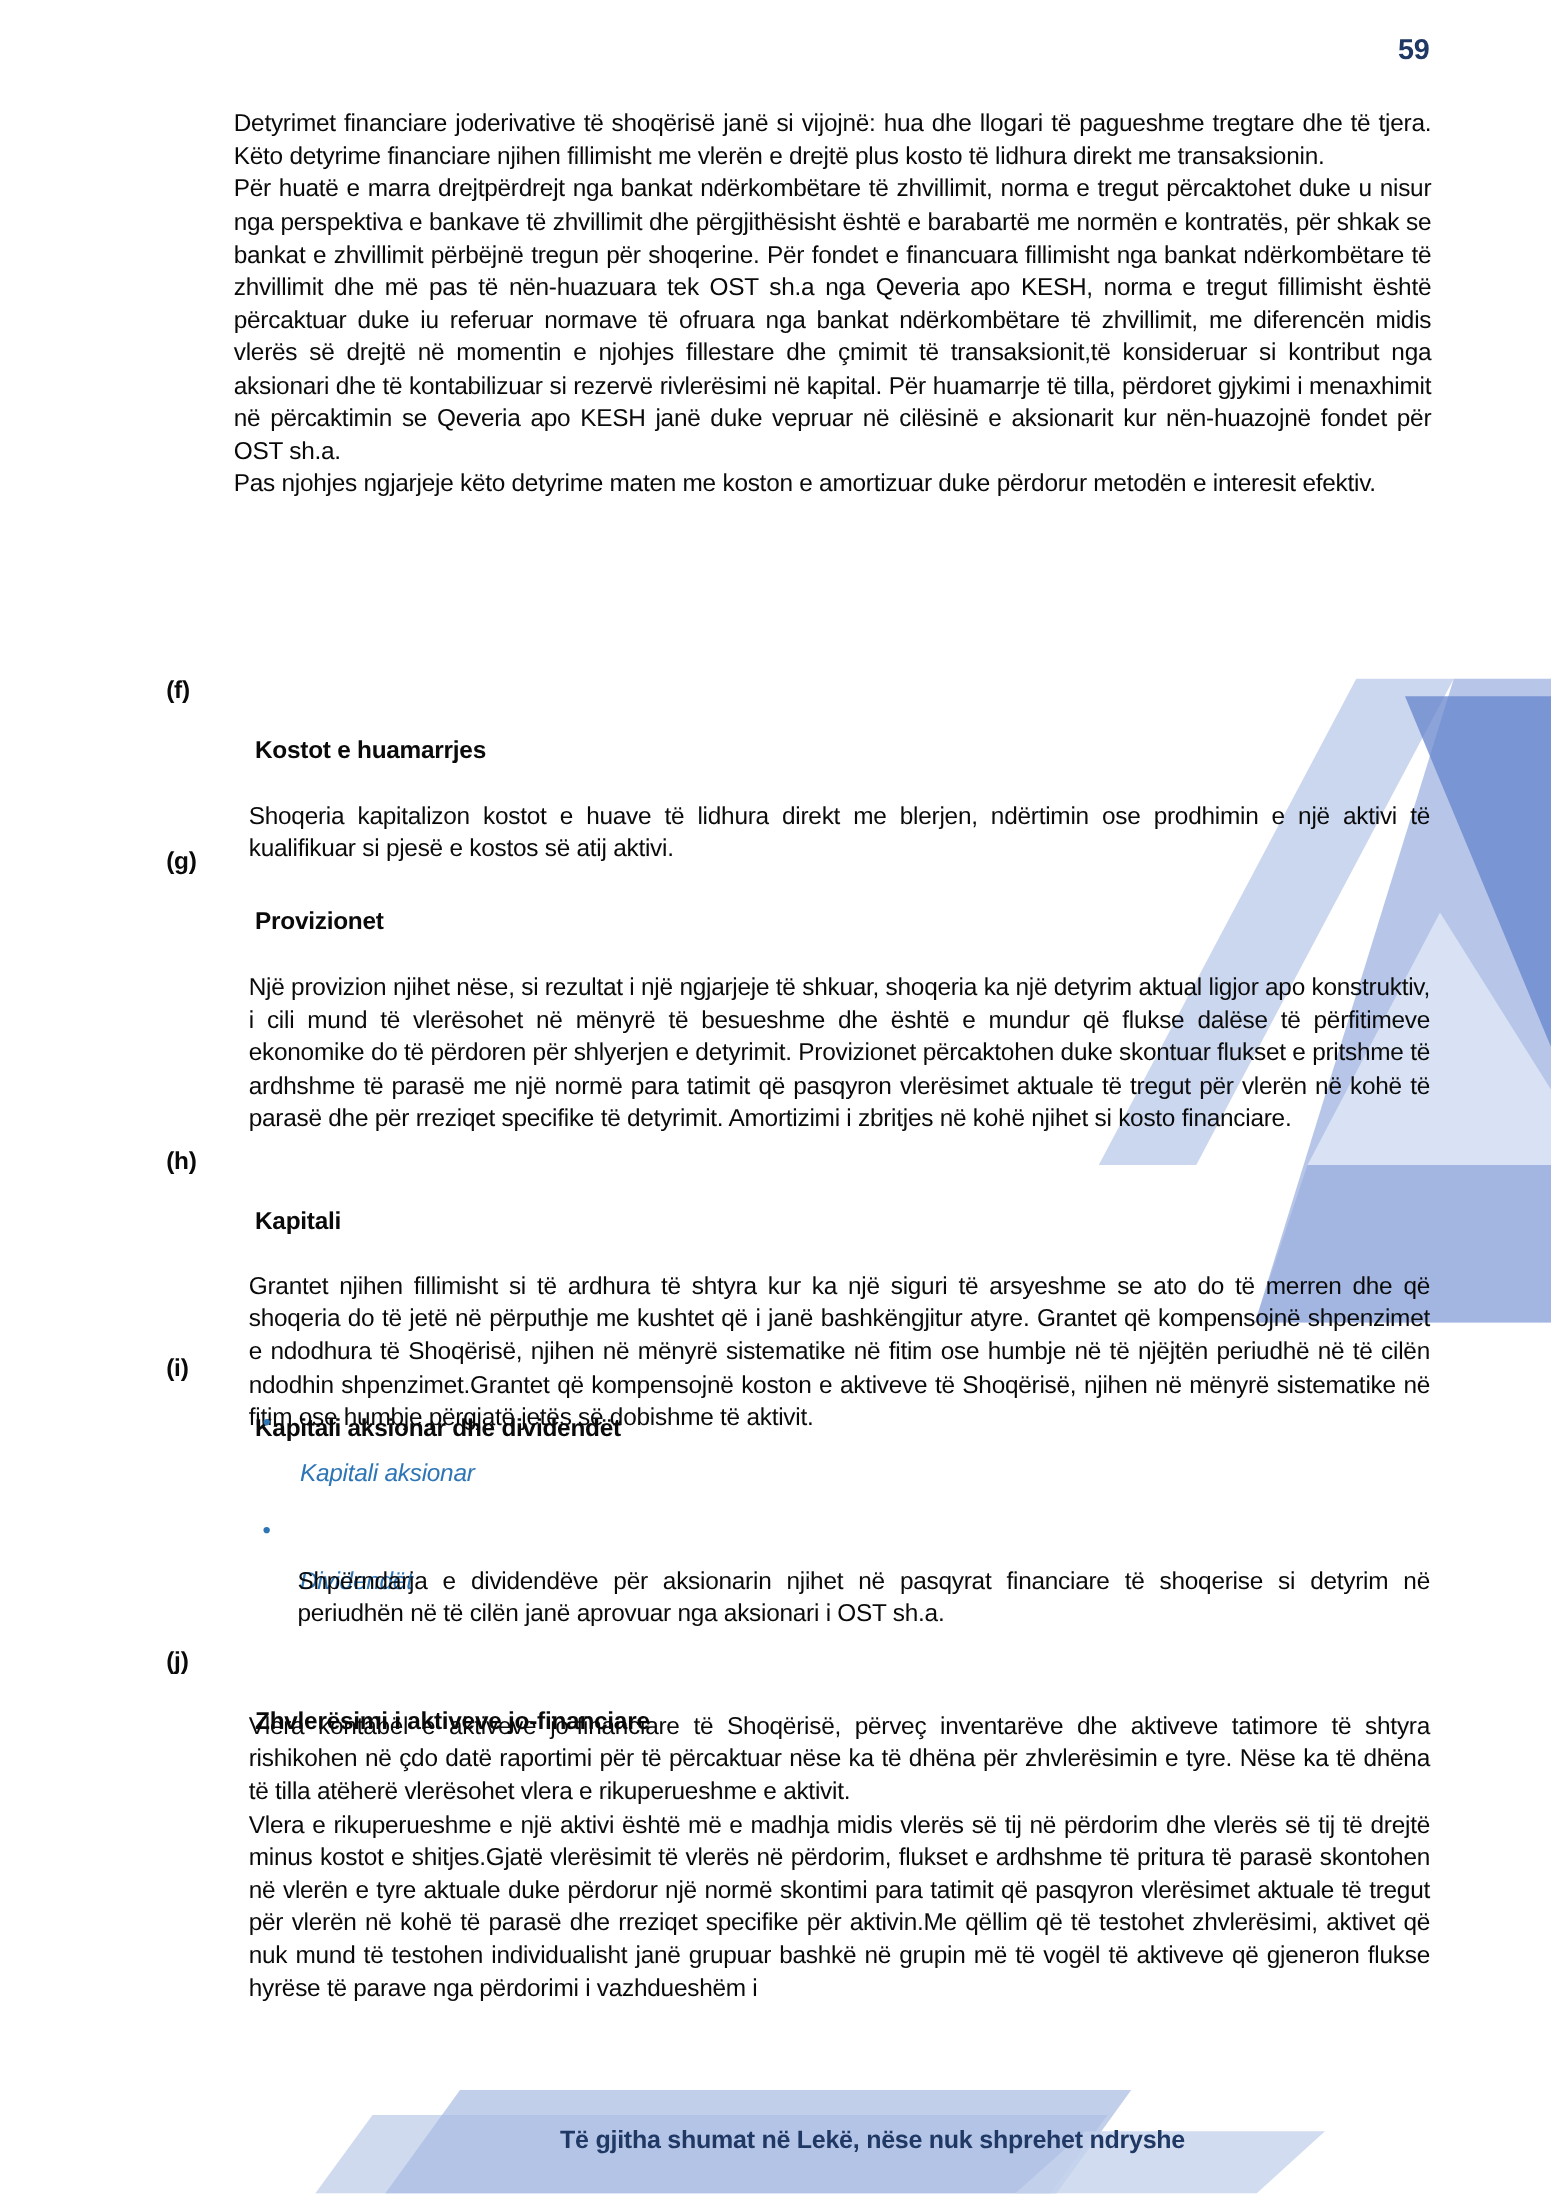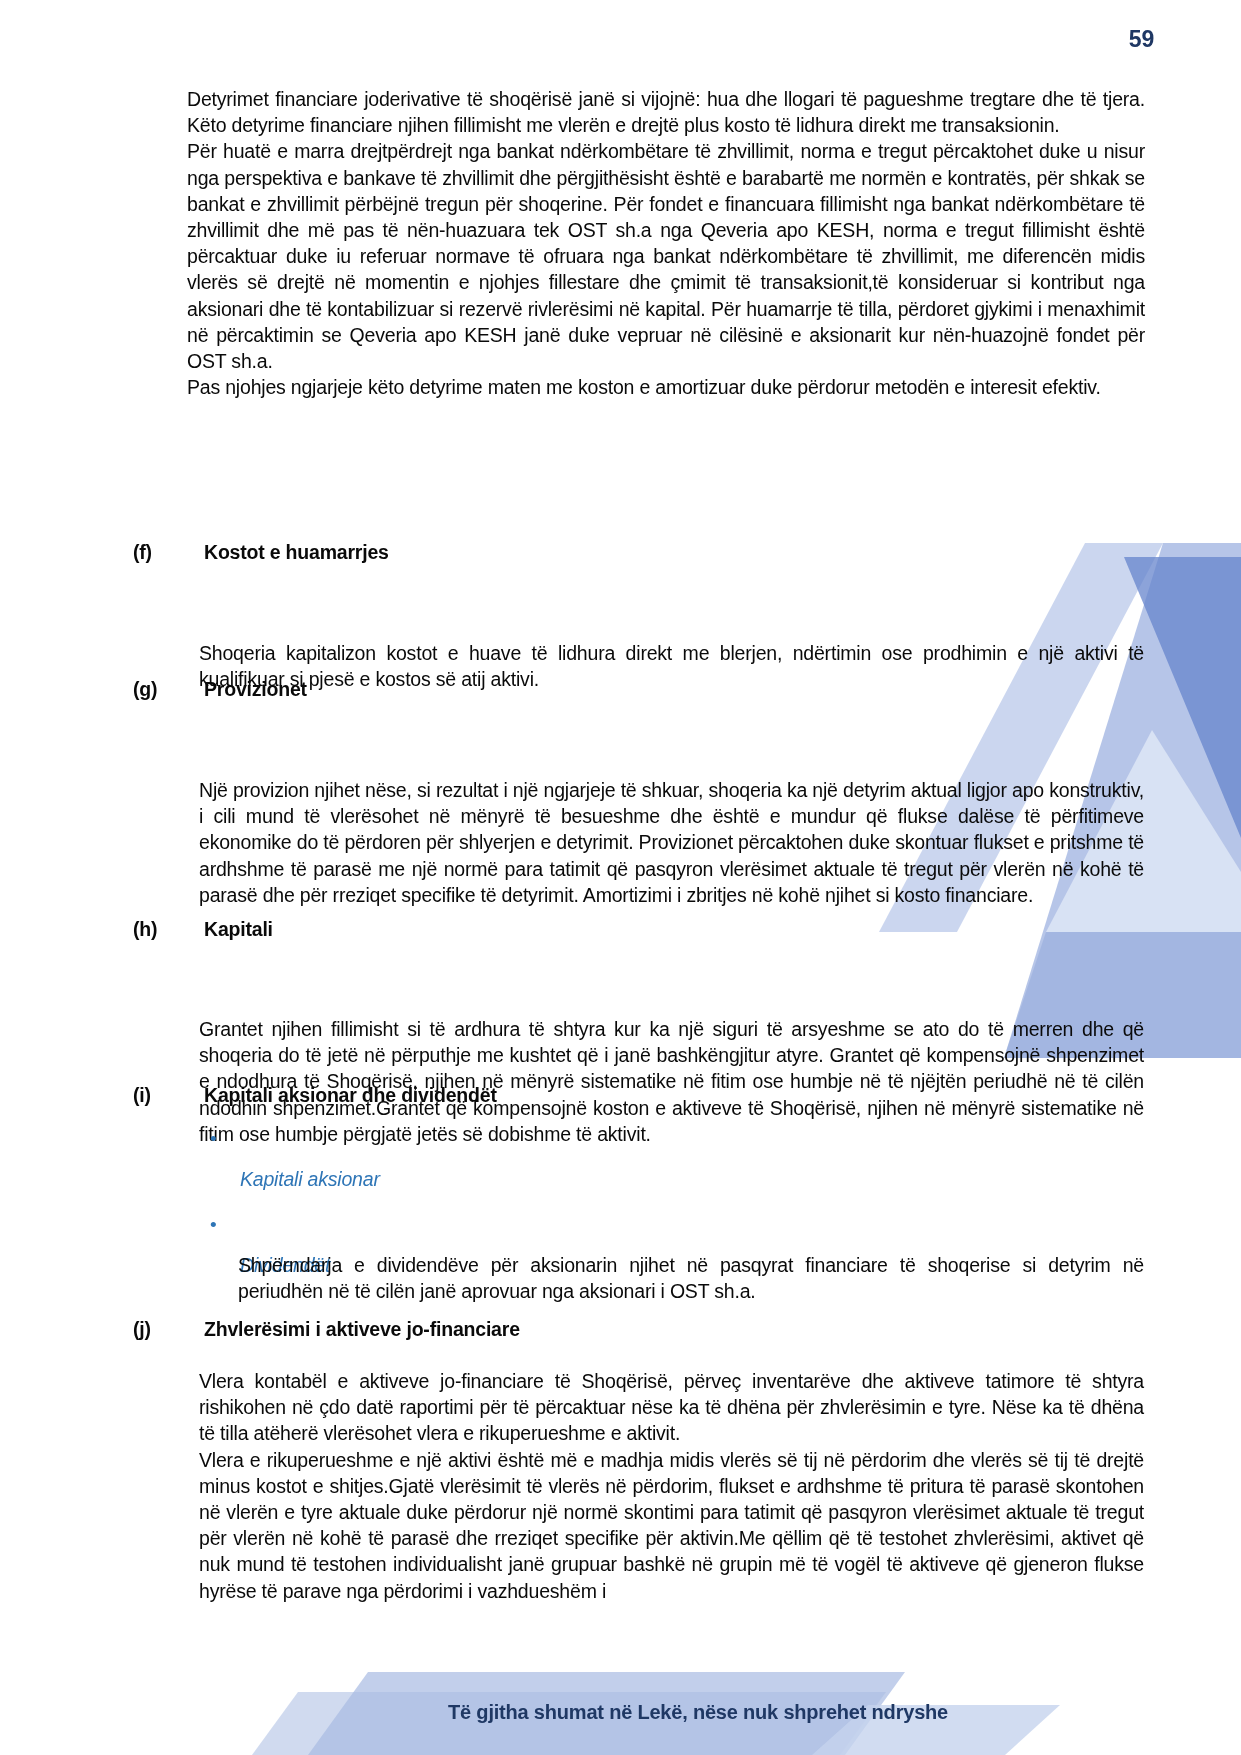--- a/index.html
+++ b/index.html
@@ -8,36 +8,36 @@
     width:1241px;height:1755px;
     background:#ffffff;
     overflow:hidden;
     font-family:"Liberation Sans", sans-serif;
     color:#0a0a0a;
   }
   .watermark,.footer-shapes{position:absolute;top:0;left:0;z-index:0;pointer-events:none;}
   .content{position:absolute;top:0;left:0;width:100%;height:100%;z-index:2;}
   .page-number{
     position:absolute;top:26px;left:1108px;width:46px;
-    font-size:23px;font-weight:bold;color:#1F3864;text-align:right;
+    font-size:23px;font-weight:bold;color:#1F3864;text-align:center;
     letter-spacing:-0.2px;
   }
   .body-text{
     font-size:19.5px;line-height:26.2px;letter-spacing:-0.2px;
     text-align:justify;
   }
   .body-text p{margin:0;}
   .intro{position:absolute;top:86px;left:187px;width:958px;}
   .sec-label{
     position:absolute;left:133px;width:60px;
     font-size:19.5px;font-weight:bold;letter-spacing:-0.2px;
   }
   .sec-title{
     position:absolute;left:204px;width:940px;
-    font-size:19.5px;font-weight:bold;letter-spacing:-0.2px;
+    font-size:19.5px;font-weight:bold;letter-spacing:-0.2px;margin-top:48px;
   }
   .sec-para{position:absolute;left:199px;width:945px;margin-top:46px;}
   .bullet-row{
     position:absolute;left:210px;width:930px;
     display:flex;align-items:flex-start;
   }
   .bullet-dot{
     width:30px;flex:0 0 30px;
     color:#2E75B6;font-size:19px;line-height:26.2px;
   }

